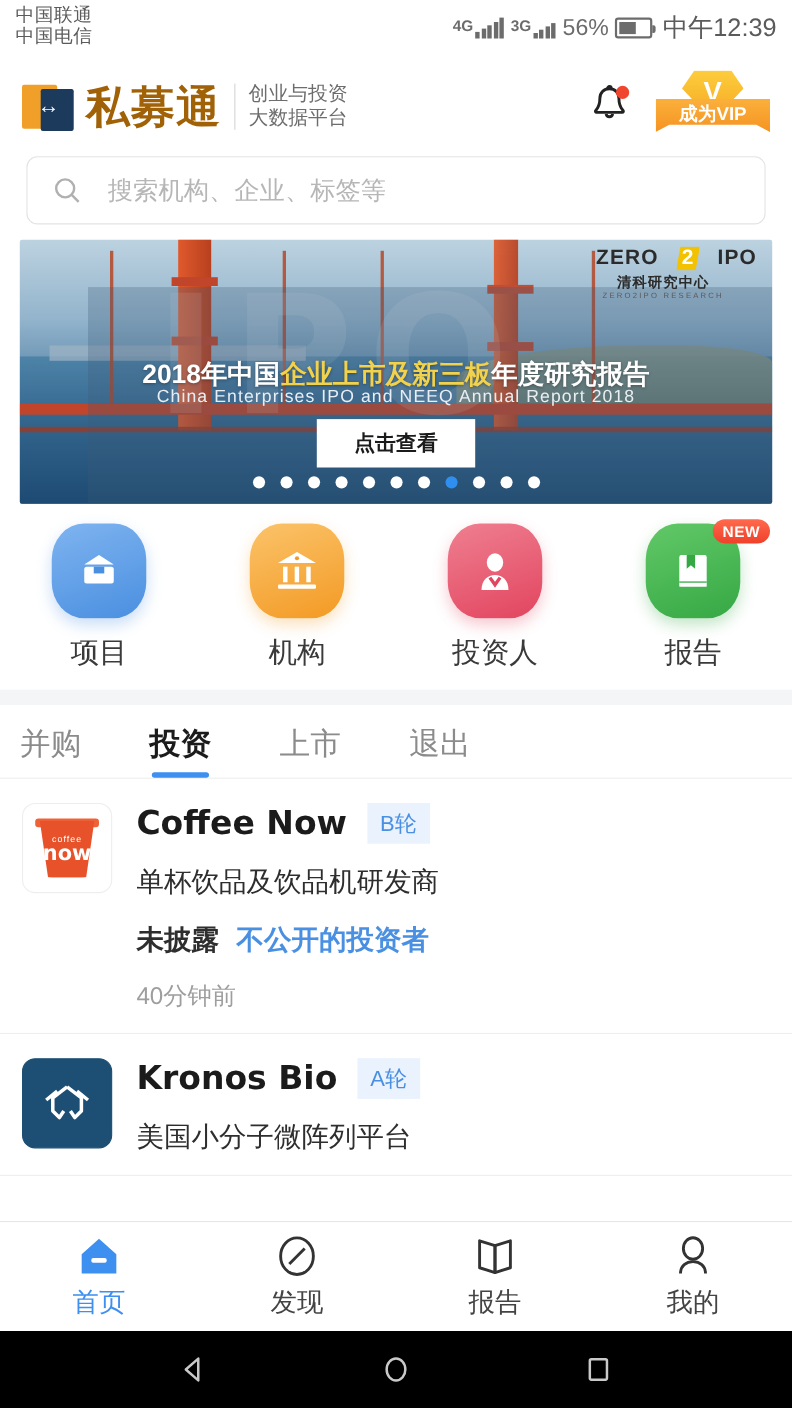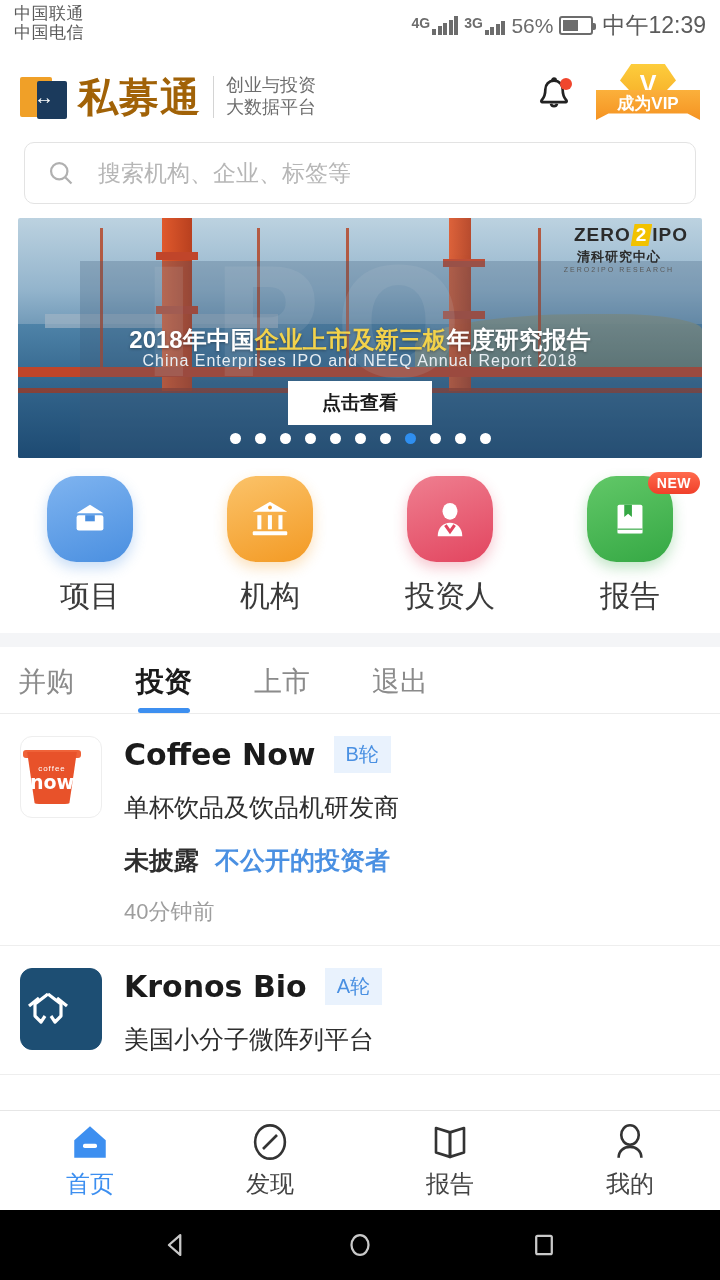--- a/index.html
+++ b/index.html
@@ -79,21 +79,21 @@
   .bridge-deck{ position:absolute; left:0; right:0; top:62%; height:10px; background:#c0452a;}
   .bridge-deck2{ position:absolute; left:0; right:0; top:71%; height:5px; background:#9c3a24; opacity:.8;}
   .tower{ position:absolute; top:-2%; width:30px; height:74%; background:linear-gradient(90deg,#e0592c,#b8401f);}
   .tower.t1{ left:21%;}
   .tower.t2{ left:63%; width:22px; opacity:.92;}
   .tower .xbar{ position:absolute; left:-6px; width:42px; height:8px; background:#c0452a;}
   .cable{ position:absolute; top:4%; height:60%; width:3px; background:rgba(180,70,40,.85);}
   .ipo-ghost{ position:absolute; left:18%; top:8%; font-size:150px; font-weight:bold; color:rgba(255,255,255,.13); letter-spacing:14px; font-family:"DejaVu Sans",sans-serif;}
   .banner-overlay{ position:absolute; left:9%; right:0; top:18%; bottom:0; background:rgba(60,90,120,.28);}
   .z2ipo{ position:absolute; right:14px; top:6px; text-align:center; z-index:6;}
-  .z2ipo .l1{ font-size:19px; font-weight:bold; color:#2b2b2b; letter-spacing:1px; display:flex; align-items:center; gap:0;margin-left:24px;}
+  .z2ipo .l1{ font-size:19px; font-weight:bold; color:#2b2b2b; letter-spacing:1px; display:flex; align-items:center; gap:16px;margin-left:24px;}
   .z2ipo .l1 em{ font-style:normal; background:#f2c200; color:#fff; padding:0 5px; font-weight:bold;
     clip-path:polygon(18% 0,100% 0,82% 100%,0 100%);}
   .z2ipo .l2{ font-size:13px; color:#2b2b2b; font-weight:bold; letter-spacing:1px; margin-top:2px;}
   .z2ipo .l3{ font-size:7px; color:#5a5a5a; letter-spacing:2px;}
   .banner-title{ position:absolute; left:0; right:0; top:44%; text-align:center; font-size:24px; font-weight:bold; color:#fff; z-index:5; text-shadow:0 1px 3px rgba(0,0,0,.35);}
   .banner-title em{ font-style:normal; color:#f2d24b;}
   .banner-sub{ position:absolute; left:0;right:0; top:56%; text-align:center; font-size:16px; color:#e8eef3; letter-spacing:1px; z-index:5;}
   .banner-btn{ position:absolute; left:50%; transform:translateX(-50%); top:68%; background:#fff; color:#1b1b1b;
     font-size:19px; font-weight:bold; padding:9px 34px; z-index:5;}
   .dots{ position:absolute; left:0; right:0; bottom:14px; display:flex; justify-content:center; gap:14px; z-index:6;}
@@ -103,37 +103,37 @@
   
   .quick{ display:flex; padding:18px 0 16px 0; background:#fff;}
   .qa{ flex:1; display:flex; flex-direction:column; align-items:center; gap:14px; position:relative; cursor:pointer;}
   .qa .sq{ width:86px;height:86px; border-radius:34% 34% 34% 34%/38% 38% 38% 38%;
     display:flex;align-items:center;justify-content:center; position:relative;}
   .qa .sq svg{width:46px;height:46px;}
   .qa.blue .sq{ background:linear-gradient(160deg,#7fb4f0,#4a8fe0); box-shadow:0 6px 14px rgba(74,143,224,.30);}
   .qa.orange .sq{ background:linear-gradient(160deg,#fbc36a,#f39a24); box-shadow:0 6px 14px rgba(243,154,36,.30);}
   .qa.red .sq{ background:linear-gradient(160deg,#ef7f90,#e2455f); box-shadow:0 6px 14px rgba(226,69,95,.30);}
   .qa.green .sq{ background:linear-gradient(160deg,#62c868,#35a844); box-shadow:0 6px 14px rgba(53,168,68,.30);}
-  .qa .lbl{ font-size:30px; color:#3a3a3a;}
+  .qa .lbl{ font-size:26px; color:#3a3a3a;}
   .new-badge{ position:absolute; top:-4px; right:20px; background:linear-gradient(180deg,#ff6a4d,#f0402a);
     color:#fff; font-size:14px; font-weight:bold; padding:3px 9px; border-radius:11px; letter-spacing:.5px;}
 
   .gap{ height:14px; background:#f4f5f7;}
 
   
   .tabs{ display:flex; padding:0 18px; background:#fff; border-bottom:1px solid #ececec;}
   .tab{ padding:16px 0 12px 0; margin-right:62px; position:relative; cursor:pointer;}
   .tab span{ font-size:28px; color:#8b8b8b;}
   .tab.active span{ color:#1b1b1b; font-weight:bold;}
   .tab.active::after{ content:""; position:absolute; left:2px; right:2px; bottom:0; height:5px; background:#3d8ff0; border-radius:3px;}
 
   
   .list{ background:#fff;}
   .item{ display:flex; padding:22px 20px 18px 20px; border-bottom:1px solid #eeeeee; cursor:pointer;}
-  .thumb{ width:82px;height:82px; border-radius:12px; border:1px solid #eee; flex:none; overflow:hidden; display:flex;align-items:center;justify-content:flex-start; background:#fff;}
+  .thumb{ width:82px;height:82px; border-radius:12px; border:1px solid #eee; flex:none; overflow:hidden; display:flex;align-items:center;justify-content:center; background:#fff;}
   .thumb.coffee{ background:#fff; }
   .cup{ width:62px;height:62px; position:relative;}
   .cup .body{ position:absolute; left:4px; top:6px; width:54px;height:52px; background:#e8522a;
     clip-path:polygon(4% 0,96% 0,82% 100%,18% 100%); border-radius:0 0 14px 14px;}
   .cup .rim{ position:absolute; left:2px; top:4px; width:58px;height:8px; background:#ef6238; border-radius:3px;}
   .cup .t1{ position:absolute; left:0; right:0; top:18px; text-align:center; font-size:8px; color:#fff; letter-spacing:1px;}
   .cup .t2{ position:absolute; left:0; right:0; top:25px; text-align:center; font-size:19px; font-weight:bold; color:#fff; font-family:"DejaVu Sans",sans-serif;}
   .thumb.kronos{ background:#1d4e73; border-color:#1d4e73;}
   .kmark{ width:54px;height:46px;}
   .body-col{ margin-left:22px; flex:1; min-width:0;}

